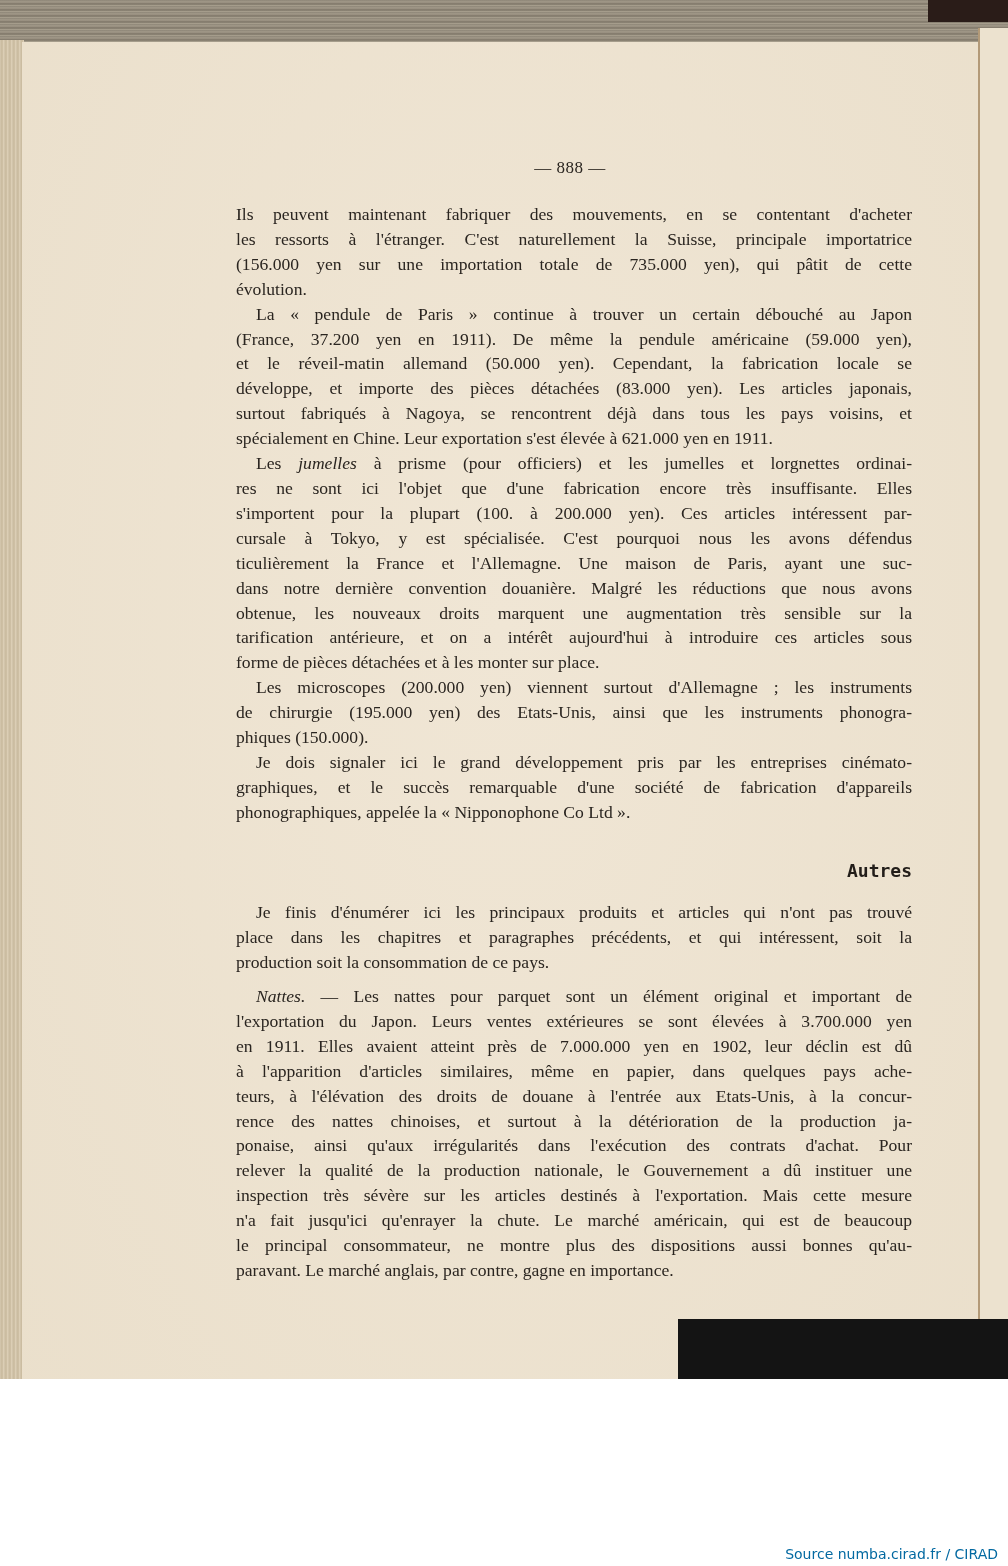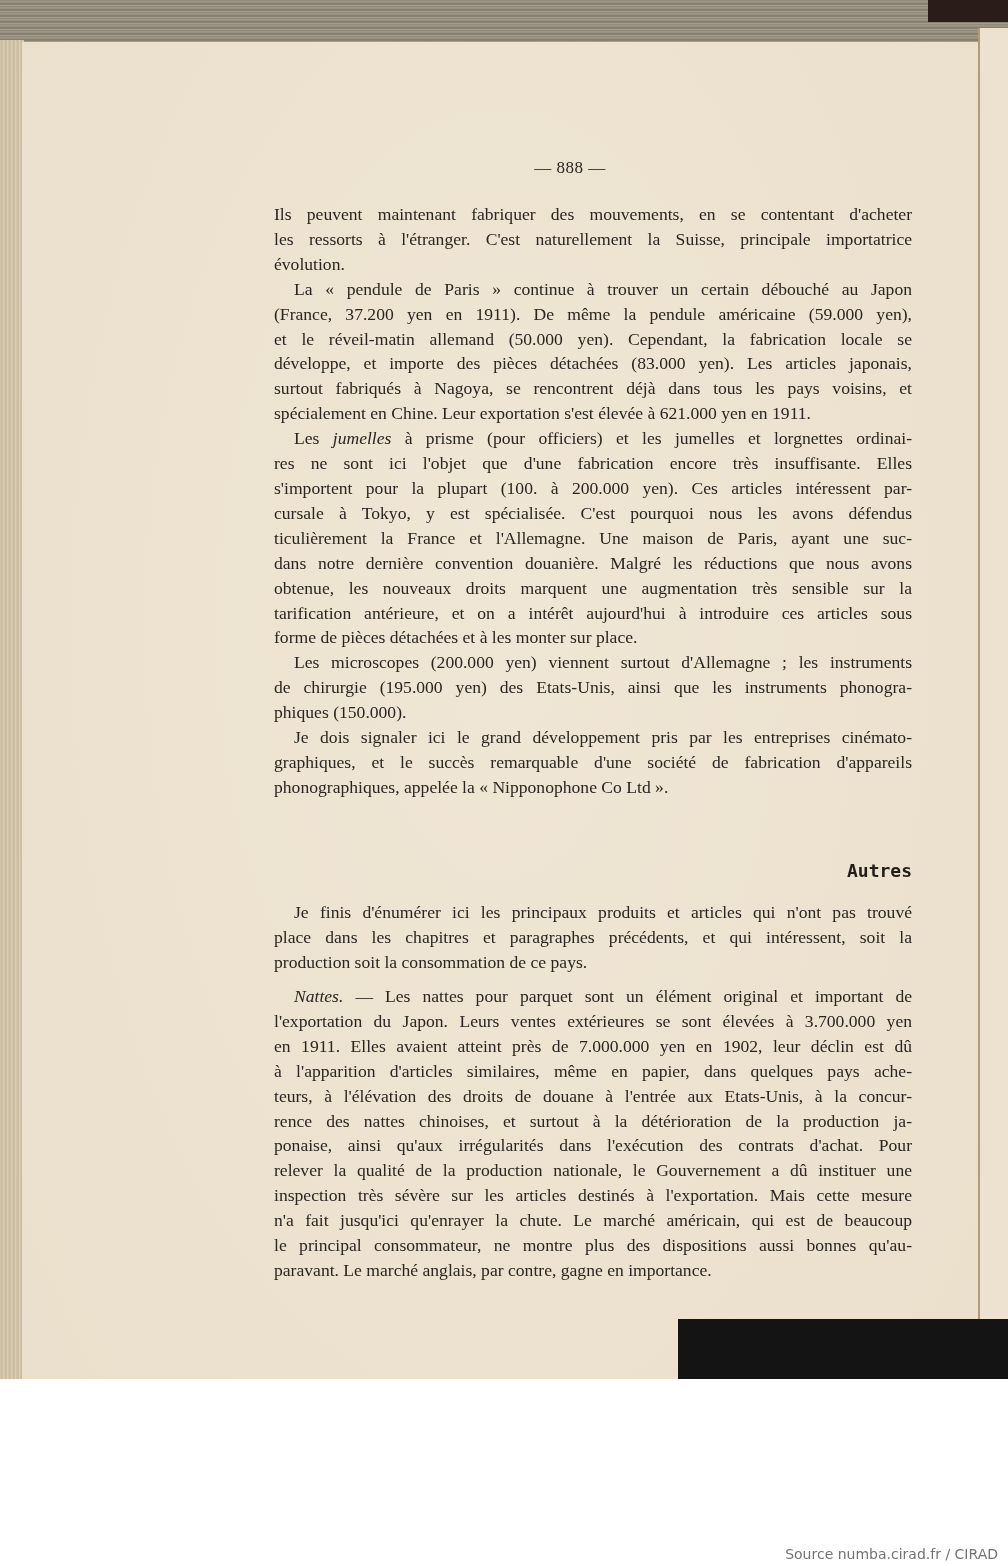--- a/index.html
+++ b/index.html
@@ -39,53 +39,54 @@
   .page-number {
     position: absolute; top: 158px; left: 0; width: 1140px; text-align: center;
     font-size: 17px; color: #2b2621; letter-spacing: 0.5px;
   }
   .text-block {
     position: absolute; left: 236px; top: 202px; width: 676px;
     font-size: 17.6px; line-height: 24.9px; color: #2a2520;
     text-align: justify;
   }
   .text-block p { margin: 0; }
-  .text-block .line { display: block; text-align: justify; text-align-last: justify; white-space: nowrap; margin-left: 38px; }
+  .text-block .line { display: block; text-align: justify; text-align-last: justify; white-space: nowrap; }
   .text-block .line.last { text-align-last: left; }
   .text-block .line.indent { padding-left: 20px; }
   .heading {
     position: absolute; left: 236px; top: 860px; width: 676px; text-align: right;
     font-family: "DejaVu Sans Mono", "Liberation Mono", monospace; font-weight: bold;
     font-size: 18px; color: #221d19;
   }
   .block2 { top: 900px; }
   .block3 { top: 984px; }
   .source {
     position: absolute; right: 10px; bottom: 4px;
-    font-family: "DejaVu Sans", "Liberation Sans", sans-serif; font-size: 14px; color: #737373;
+    font-family: "DejaVu Sans", "Liberation Sans", sans-serif; font-size: 14px; color: #0369a1;
   }
   i { font-style: italic; }
 </style>
 </head>
 <body>
 
 <div class="scan">
   <div class="top-edge"></div>
   <div class="top-edge-dark"></div>
   <div class="left-edge"></div>
   <div class="page"></div>
   <div class="page-right"></div>
   <div class="dark-bg"></div>
 
   <div class="page-number">— 888 —</div>
 
   <div class="text-block">
     <p>
       <span class="line">Ils peuvent maintenant fabriquer des mouvements, en se contentant d'acheter</span>
       <span class="line">les ressorts à l'étranger. C'est naturellement la Suisse, principale importatrice</span>
+      <span class="line">(156.000 yen sur une importation totale de 735.000 yen), qui pâtit de cette</span>
       <span class="line last">évolution.</span>
     </p>
     <p>
       <span class="line indent">La « pendule de Paris » continue à trouver un certain débouché au Japon</span>
       <span class="line">(France, 37.200 yen en 1911). De même la pendule américaine (59.000 yen),</span>
       <span class="line">et le réveil-matin allemand (50.000 yen). Cependant, la fabrication locale se</span>
       <span class="line">développe, et importe des pièces détachées (83.000 yen). Les articles japonais,</span>
       <span class="line">surtout fabriqués à Nagoya, se rencontrent déjà dans tous les pays voisins, et</span>
       <span class="line last">spécialement en Chine. Leur exportation s'est élevée à 621.000 yen en 1911.</span>
     </p>

